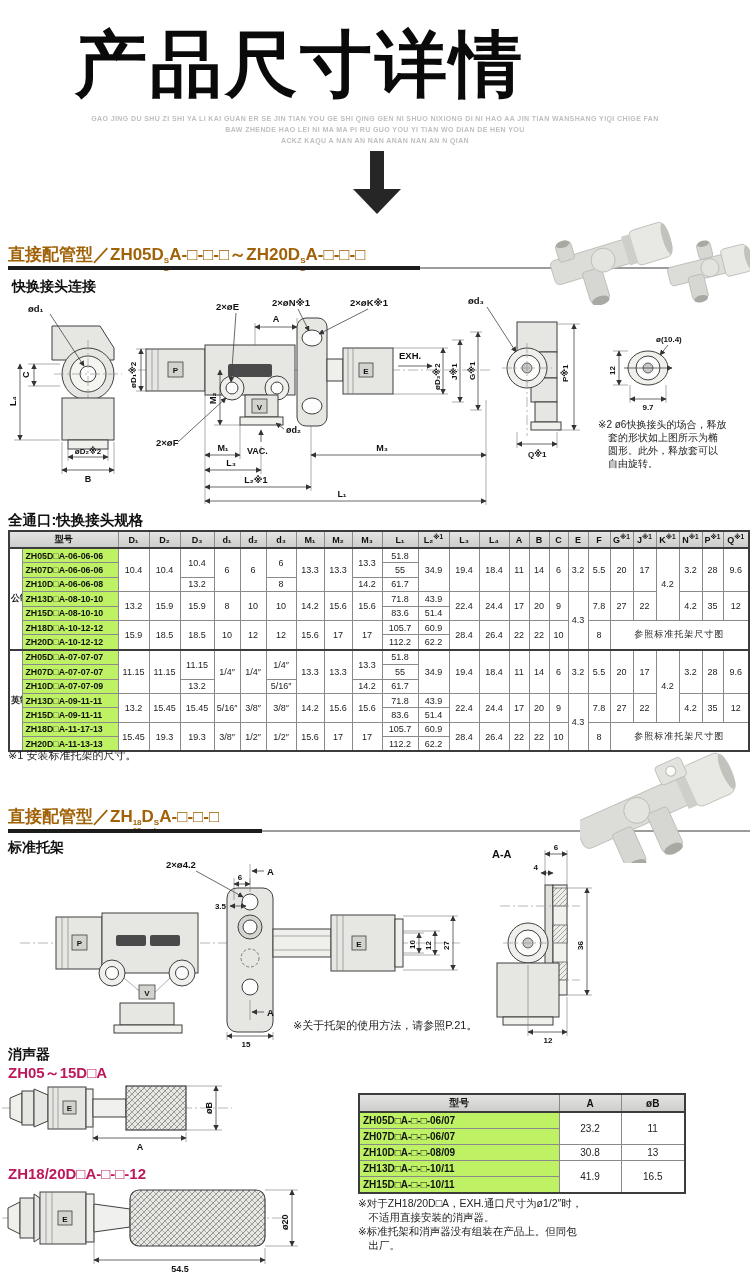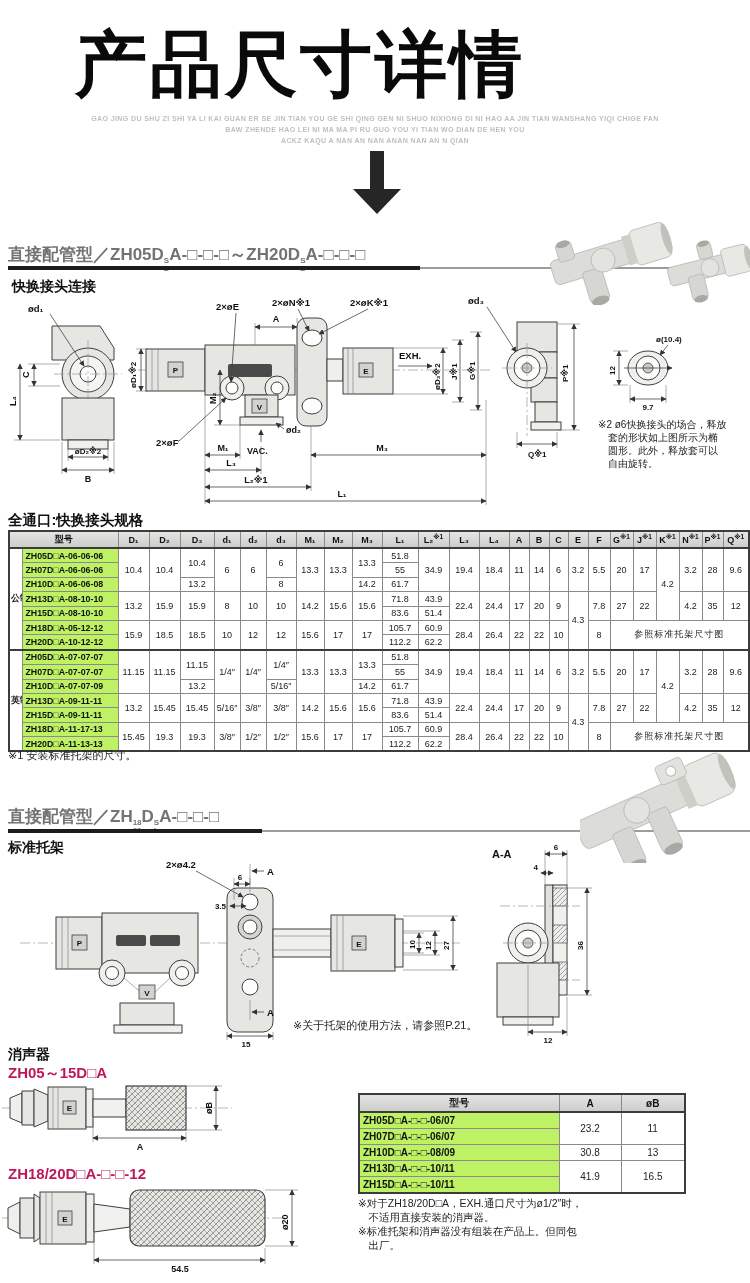--- a/index.html
+++ b/index.html
@@ -10,21 +10,21 @@
   .main-title{top:18px;left:0;width:600px;text-align:center;font-size:72px;line-height:92px;
               font-weight:900;letter-spacing:3px;color:#0a0a0a;}
   .subtitle{top:113px;left:0;width:750px;text-align:center;font-size:7px;line-height:11px;
             color:#bfbfbf;letter-spacing:.4px;white-space:pre-line;font-weight:bold;}
   .arrow{top:151px;left:353px;width:48px;height:64px;}
   .arrow .stem{position:absolute;left:17px;top:0;width:14px;height:38px;background:#262626;}
   .arrow .head{position:absolute;left:0;top:38px;width:0;height:0;
                border-left:24px solid transparent;border-right:24px solid transparent;
                border-top:25px solid #262626;}
   
-  .sec-head{font-size:17px;font-weight:bold;color:#737373;white-space:nowrap;}
+  .sec-head{font-size:17px;font-weight:bold;color:#a16207;white-space:nowrap;}
   .stack{display:inline-flex;flex-direction:column;justify-content:center;text-align:left;
          font-size:8px;line-height:7.5px;font-weight:bold;vertical-align:-3px;}
   .rule-dark{background:#1c1c1c;height:4px;}
   .rule-gray{background:#9c9c9c;height:2px;}
   .sub-label{font-size:14px;font-weight:bold;color:#111;}
   .model-label{font-size:15px;font-weight:bold;color:#be185d;}
   .note{font-size:11px;color:#222;white-space:pre-line;line-height:13px;}
   .note-sm{font-size:10px;color:#222;white-space:pre-line;line-height:13px;}
   
   table.spec{border-collapse:collapse;table-layout:fixed;border:2px solid #3c3c3c;background:#fff;}
@@ -401,21 +401,21 @@
         <td rowspan="2">4.2</td>
         <td rowspan="2">35</td>
         <td rowspan="2">12</td>
       </tr>
       <tr>
         <td class="model">ZH15D□A-08-10-10</td>
         <td>83.6</td>
         <td>51.4</td>
       </tr>
       <tr>
-        <td class="model">ZH18D□A-05-12-12</td>
+        <td class="model">ZH18D□A-10-12-12</td>
         <td rowspan="2">15.9</td>
         <td rowspan="2">18.5</td>
         <td rowspan="2">18.5</td>
         <td rowspan="2">10</td>
         <td rowspan="2">12</td>
         <td rowspan="2">12</td>
         <td rowspan="2">15.6</td>
         <td rowspan="2">17</td>
         <td rowspan="2">17</td>
         <td>105.7</td>

